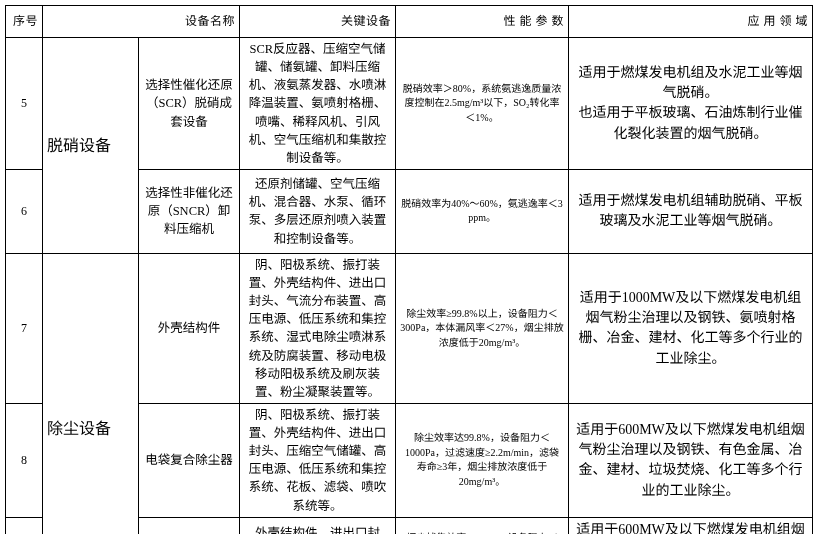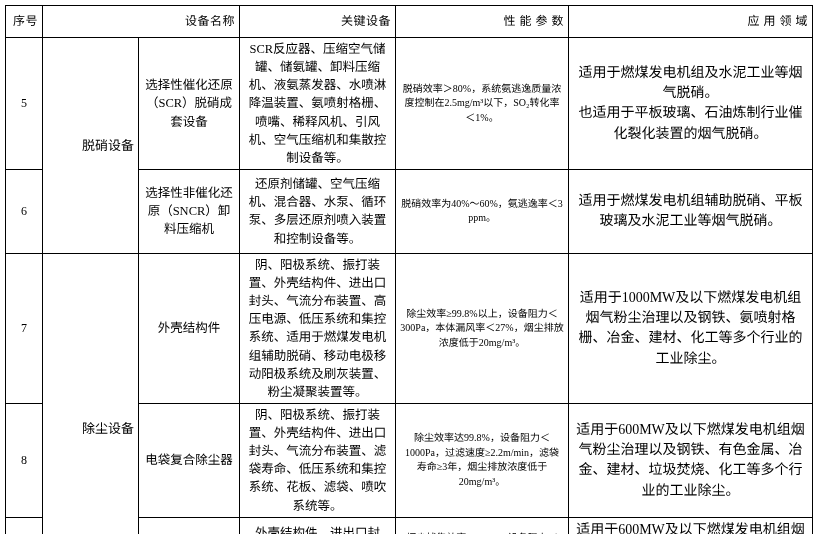--- a/index.html
+++ b/index.html
@@ -56,22 +56,22 @@
     text-indent: 5.5px;
   }
 
   
   td.cell-no {
     text-align: center;
     font-size: 12px;
     font-family: "Liberation Serif", "DejaVu Serif", serif;
   }
   td.cell-cat {
-    text-align: right;
-    font-size: 13px;
+    text-align: left;
+    font-size: 16px;
     line-height: 1.35;
   }
   td.cell-name {
     text-align: center;
     font-size: 12.5px;
     line-height: 1.45;
     padding-left: 6px;
     padding-right: 3px;
   }
   td.cell-key,
@@ -127,29 +127,29 @@
         <td class="cell-name">选择性非催化还原（SNCR）卸料压缩机</td>
         <td class="cell-key">还原剂储罐、空气压缩机、混合器、水泵、循环泵、多层还原剂喷入装置和控制设备等。</td>
         <td class="cell-perf">脱硝效率为40%～60%，氨逃逸率＜3 ppm。</td>
         <td class="cell-app">适用于燃煤发电机组辅助脱硝、平板玻璃及水泥工业等烟气脱硝。</td>
       </tr>
 
       <tr style="height:117px;">
         <td class="cell-no">7</td>
         <td class="cell-cat" rowspan="3">除尘设备</td>
         <td class="cell-name">外壳结构件</td>
-        <td class="cell-key">阴、阳极系统、振打装置、外壳结构件、进出口封头、气流分布装置、高压电源、低压系统和集控系统、适用于燃煤发电机组辅助脱硝、移动电极移动阳极系统及刷灰装置、粉尘凝聚装置等。</td>
+        <td class="cell-key">阴、阳极系统、振打装置、外壳结构件、进出口封头、气流分布装置、高压电源、低压系统和集控系统、湿式电除尘喷淋系统及防腐装置、移动电极移动阳极系统及刷灰装置、粉尘凝聚装置等。</td>
         <td class="cell-perf">除尘效率≥99.8%以上，设备阻力＜300Pa，本体漏风率＜27%，烟尘排放浓度低于20mg/m³。</td>
         <td class="cell-app">适用于1000MW及以下燃煤发电机组烟气粉尘治理以及钢铁、氨喷射格栅、冶金、建材、化工等多个行业的工业除尘。</td>
       </tr>
 
       <tr style="height:104px;">
         <td class="cell-no">8</td>
         <td class="cell-name">电袋复合除尘器</td>
-        <td class="cell-key">阴、阳极系统、振打装置、外壳结构件、进出口封头、气流分布装置、滤袋寿命、低压系统和集控系统、花板、滤袋、喷吹系统等。</td>
+        <td class="cell-key">阴、阳极系统、振打装置、外壳结构件、进出口封头、压缩空气储罐、高压电源、低压系统和集控系统、花板、滤袋、喷吹系统等。</td>
         <td class="cell-perf">除尘效率达99.8%，设备阻力＜1000Pa，过滤速度≥2.2m/min，滤袋寿命≥3年，烟尘排放浓度低于20mg/m³。</td>
         <td class="cell-app">适用于600MW及以下燃煤发电机组烟气粉尘治理以及钢铁、有色金属、冶金、建材、垃圾焚烧、化工等多个行业的工业除尘。</td>
       </tr>
 
       <tr style="height:81px;">
         <td class="cell-no">9</td>
         <td class="cell-name">袋式除尘器</td>
         <td class="cell-key">外壳结构件、进出口封头、气流分布装置、低压系统和集控系统、花板、滤袋、喷吹系统等。</td>
         <td class="cell-perf">烟尘捕集效率≥99.8%，设备阻力＜1200Pa，过滤速度≥1.0m/min，滤袋寿命≥3年，烟尘排放浓度低于20mg/m³。</td>
         <td class="cell-app">适用于600MW及以下燃煤发电机组烟气粉尘治理以及钢铁、有色金属、冶金、建材、垃圾焚烧、化工等多个行业的工业除尘。</td>

